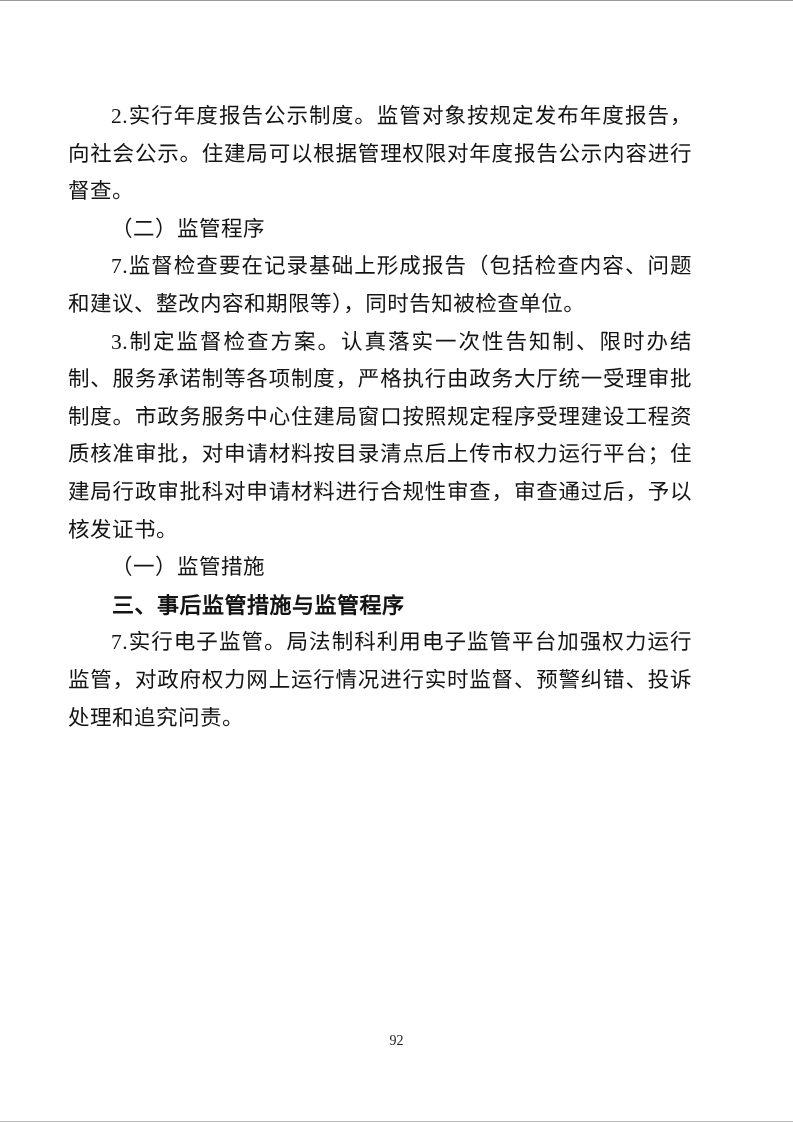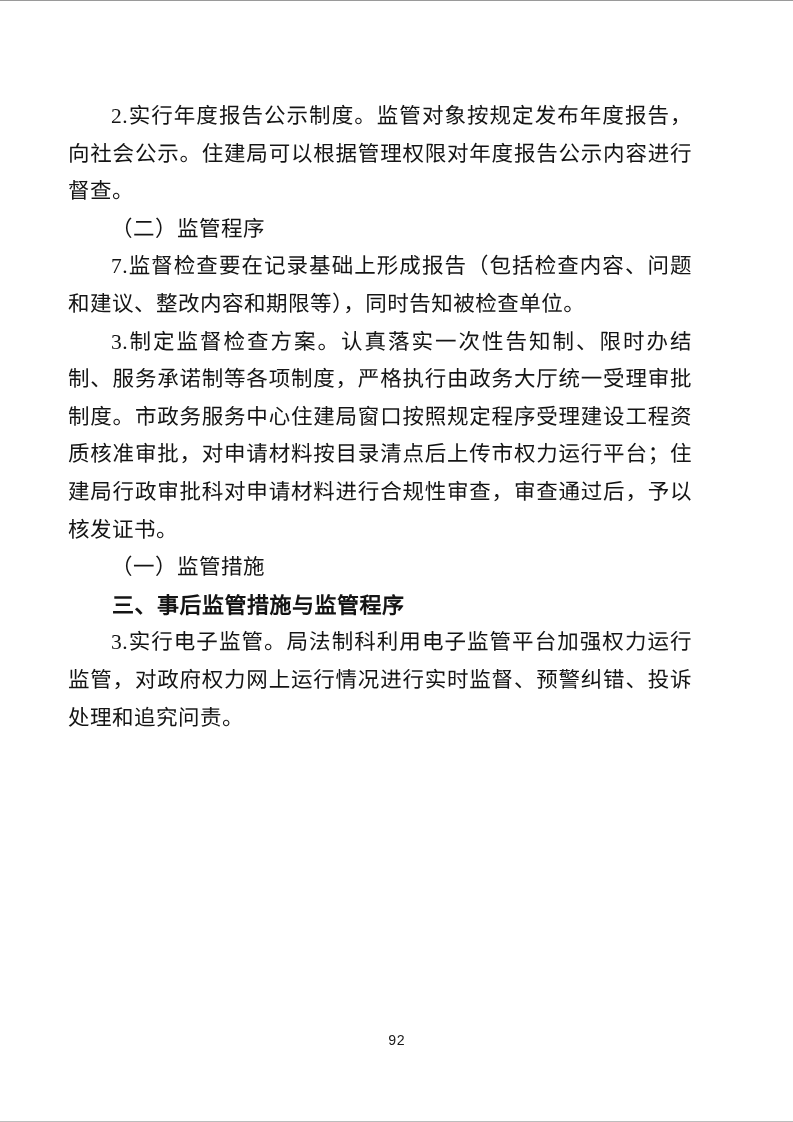--- a/index.html
+++ b/index.html
@@ -58,21 +58,21 @@
     font-weight: 700;
     font-size: 22px;
     letter-spacing: 0.5px;
   }
   .page-number {
     position: absolute;
     left: 0;
     right: 0;
     top: 1033px;
     text-align: center;
-    font-family: Liberation Mono, monospace;
+    font-family: Liberation Serif, serif;
     font-size: 14px;
     color: #1a1a1a;
   }
 </style>
 </head>
 <body>
 
 <div class="page">
   <div class="edge-line-top"></div>
 
@@ -85,19 +85,19 @@
 
 
     <p class="para body">3.制定监督检查方案。认真落实一次性告知制、限时办结制、服务承诺制等各项制度，严格执行由政务大厅统一受理审批制度。市政务服务中心住建局窗口按照规定程序受理建设工程资质核准审批，对申请材料按目录清点后上传市权力运行平台；住建局行政审批科对申请材料进行合规性审查，审查通过后，予以核发证书。</p>
 
     <p class="para sub-heading">（一）监管措施</p>
 
     <p class="para heading">三、事后监管措施与监管程序</p>
 
 
 
-    <p class="para body">3.实行电子监管。局法制科利用电子监管平台加强权力运行监管，对政府权力网上运行情况进行实时监督、预警纠错、投诉处理和追究问责。</p>
+    <p class="para body">7.实行电子监管。局法制科利用电子监管平台加强权力运行监管，对政府权力网上运行情况进行实时监督、预警纠错、投诉处理和追究问责。</p>
   </div>
 
   <div class="page-number">92</div>
 
   <div class="edge-line-bottom"></div>
 </div>
 
 </body></html>

